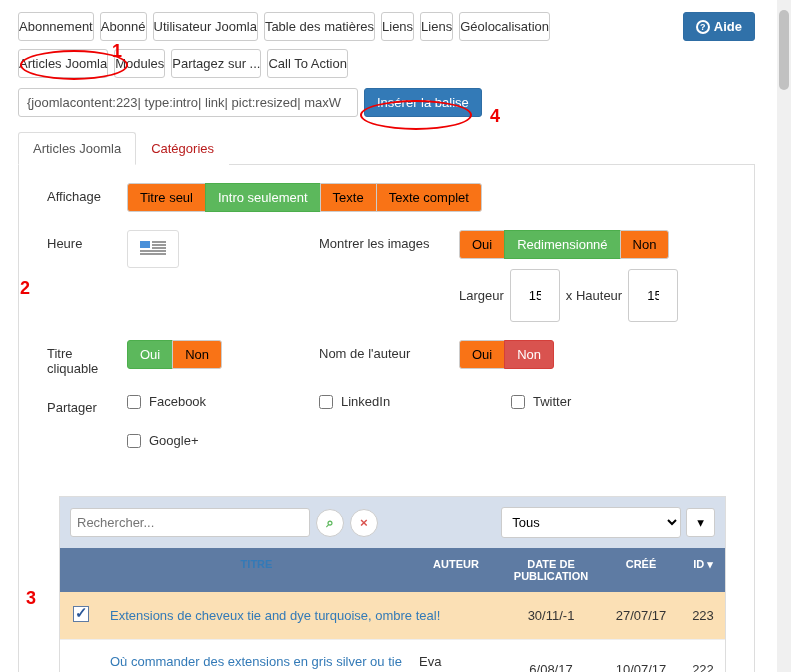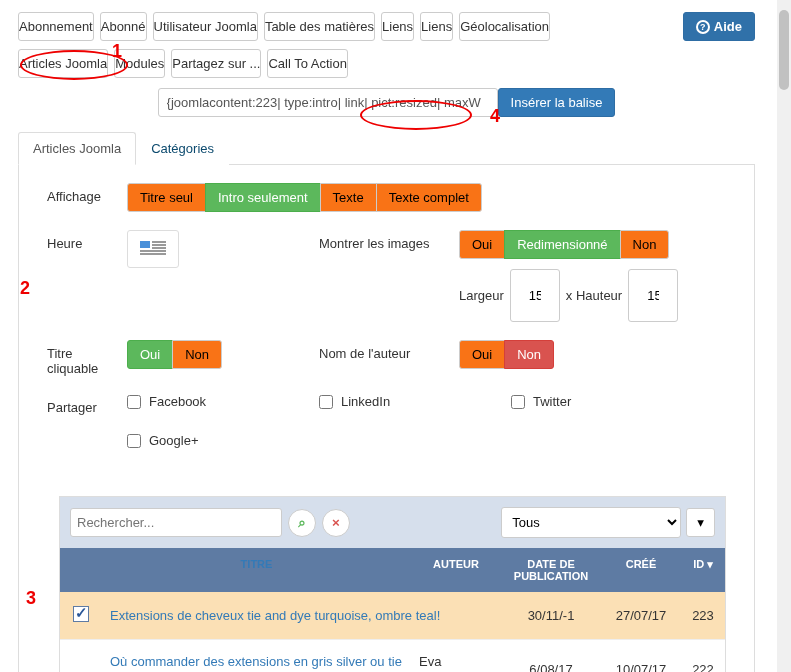--- a/index.html
+++ b/index.html
@@ -6,47 +6,47 @@
 body { font-family: Arial, sans-serif; font-size: 13px; color: #333; background: #fff; width: 791px; position: relative; }
 .scrollbar-track { position: absolute; right: 0; top: 0; width: 14px; height: 672px; background: #f0f0f0; }
 .scrollbar-thumb { position: absolute; right: 2px; top: 10px; width: 10px; height: 80px; background: #c1c1c1; border-radius: 5px; }
 .main { padding: 12px 20px 12px 18px; width: 775px; }
 .row-buttons { display: flex; flex-wrap: wrap; gap: 6px; margin-bottom: 8px; align-items: center; }
 .btn-default { background: #fff; border: 1px solid #ccc; padding: 6px 0; border-radius: 3px; color: #333; font-size: 13px; cursor: pointer; }
 .btn-primary { background: #3071a9; color: #fff; border: 1px solid #2e6da4; padding: 6px 12px; border-radius: 3px; font-size: 13px; font-weight: bold; cursor: pointer; display: flex; align-items: center; gap: 4px; }
 .btn-blue { background: #337ab7; color: #fff; border: 1px solid #2e6da4; padding: 6px 12px; border-radius: 3px; font-size: 13px; cursor: pointer; }
 .red-circle { position: absolute; border: 2px solid #e00; border-radius: 50%; pointer-events: none; }
 .red-annot { position: absolute; color: #e00; font-size: 18px; font-weight: bold; pointer-events: none; }
-.insert-row { display: flex; margin: 10px 0 14px 0; align-items: center; justify-content: center; }
+.insert-row { display: flex; gap: 6px; margin: 10px 0 14px 0; align-items: center; }
 .tag-input { border: 1px solid #ccc; padding: 6px 8px; border-radius: 3px; width: 340px; font-size: 13px; color: #555; }
 .tabs { border-bottom: 1px solid #ddd; display: flex; }
 .tab { padding: 8px 14px; border: 1px solid transparent; border-bottom: none; background: #fff; cursor: pointer; font-size: 13px; position: relative; bottom: -1px; }
 .tab.active { border-color: #ddd; border-bottom: 1px solid #fff; border-radius: 3px 3px 0 0; color: #555; }
-.tab.inactive { color: #0c4a6e; }
+.tab.inactive { color: #b91c1c; }
 .panel-body { border: 1px solid #ddd; border-top: none; padding: 18px 0 0 0; }
 .field-row { display: flex; align-items: flex-start; padding: 0 28px 18px 28px; gap: 12px; }
 .field-label { width: 68px; font-size: 13px; color: #333; padding-top: 6px; }
 .field-label2 { width: 128px; font-size: 13px; color: #333; padding-top: 6px; }
 .btn-group { display: flex; }
 .btn-group .toggle-btn { border: 1px solid #ccc; padding: 6px 12px; font-size: 13px; background: #f97316; cursor: pointer; margin-left: -1px; }
 .btn-group .toggle-btn:first-child { border-radius: 3px 0 0 3px; margin-left: 0; }
 .btn-group .toggle-btn:last-child { border-radius: 0 3px 3px 0; }
 .toggle-btn.active-green { background: #5cb85c; color: #fff; border-color: #4cae4c; }
 .toggle-btn.active-red { background: #d9534f; color: #fff; border-color: #d43f3a; }
 .format-chip { border: 1px solid #ddd; padding: 10px 12px; border-radius: 3px; display: inline-flex; align-items: center; }
 .format-bars { display: inline-block; width: 26px; height: 16px; position: relative; }
 .format-bars::before { content: ""; position: absolute; left: 0; top: 0; width: 10px; height: 7px; background: #4a90d9; }
 .format-bars::after { content: ""; position: absolute; left: 12px; top: 0; width: 14px; height: 2px; background: #999; box-shadow: 0 3px 0 #999, 0 6px 0 #999, -12px 9px 0 #999, -7px 9px 0 #999, 0 9px 0 #999, -12px 12px 0 #999, -7px 12px 0 #999, 0 12px 0 #999; }
 .sm-input { width: 50px; border: 1px solid #ccc; border-radius: 3px; padding: 18px; text-align: right; font-size: 13px; }
 .dims-row { display: flex; align-items: center; gap: 6px; margin-top: 10px; font-size: 13px; }
 .share-col { display: flex; align-items: center; gap: 8px; }
 .checkbox-sq { width: 14px; height: 14px; }
 .table-area { margin: 30px 28px 0 40px; border: 1px solid #ddd; }
 .filter-bar { background: #d6dfec; padding: 10px; display: flex; align-items: center; gap: 6px; }
-.search-box { border: 1px solid #ccc; border-radius: 3px; padding: 6px; width: 212px; font-size: 13px; }
+.search-box { border: 1px solid #ccc; border-radius: 3px; padding: 6px; width: 240px; font-size: 13px; }
 .circle-btn { width: 28px; height: 28px; border-radius: 50%; border: 1px solid #ccc; background: #fff; display: flex; align-items: center; justify-content: center; cursor: pointer; }
 .circle-btn.green { color: #5cb85c; font-weight: bold; }
 .circle-btn.red { color: #d9534f; font-weight: bold; }
 .select-status { margin-left: auto; border: 1px solid #ccc; border-radius: 3px; padding: 6px; width: 180px; font-size: 13px; background: #fff; }
 .select-caret { border: 1px solid #ccc; border-radius: 3px; padding: 6px 10px; background: #fff; margin-left: -1px; }
 .thead { background: #5e7ba3; color: #fff; display: flex; font-size: 11px; font-weight: bold; }
 .thead > div { padding: 10px 8px; text-align: center; }
 .tbody-row { display: flex; align-items: center; border-bottom: 1px solid #eee; }
 .tbody-row.highlight { background: #fbe0b5; }
 .tbody-row > div { padding: 14px 8px; font-size: 13px; }

